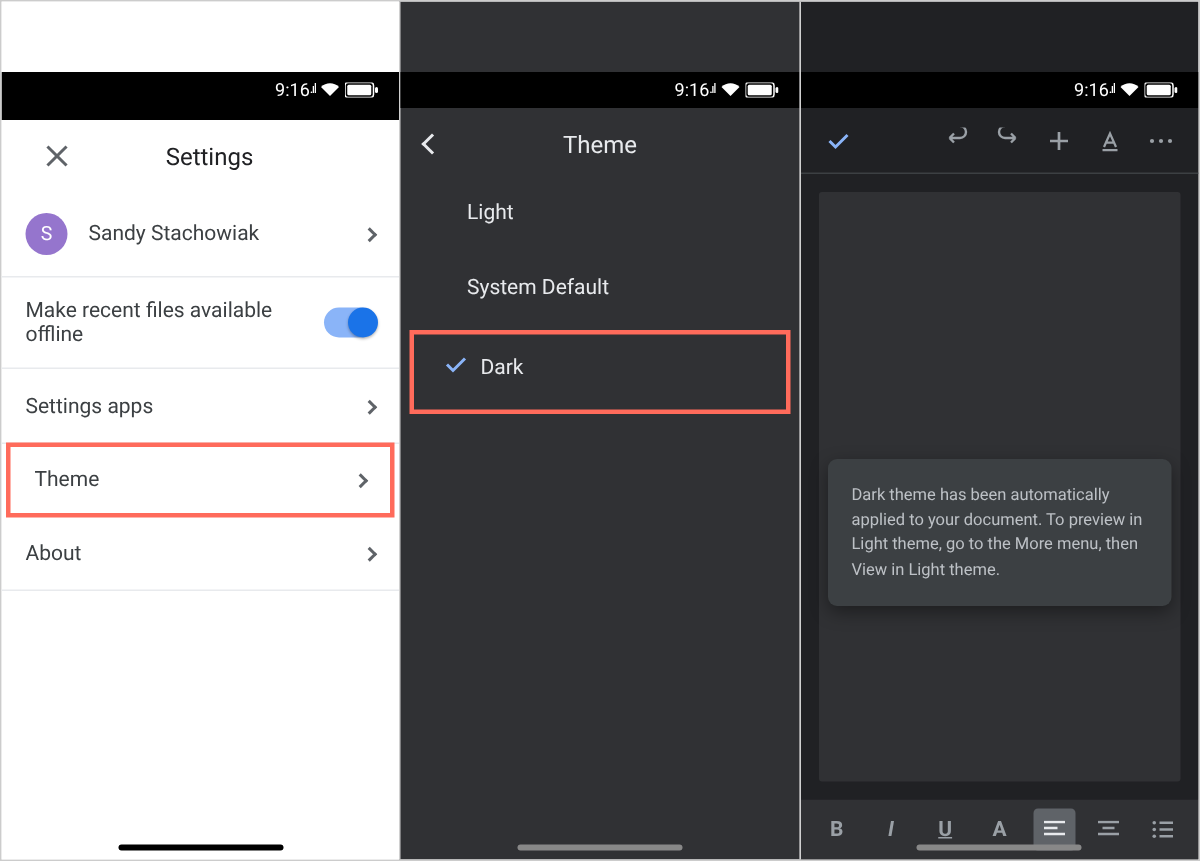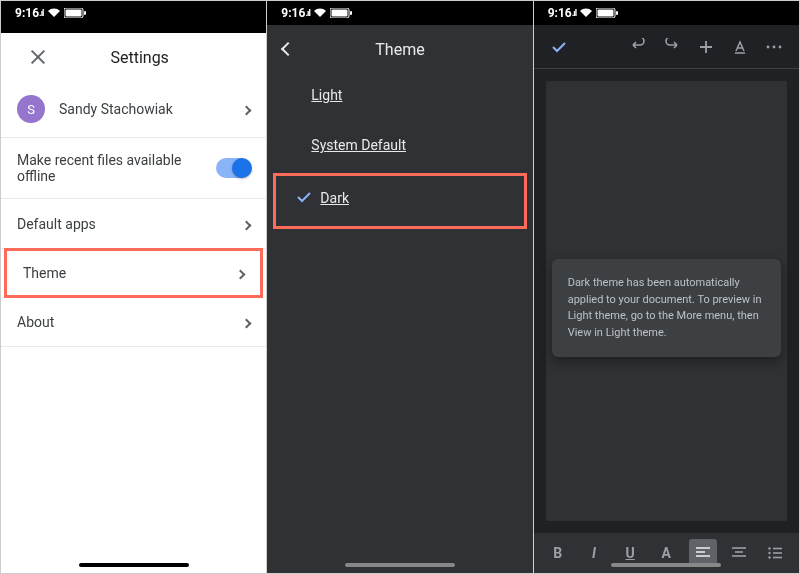--- a/index.html
+++ b/index.html
@@ -2,21 +2,21 @@
 <html><head>
 <meta charset="utf-8">
 <style>
   * { box-sizing: border-box; margin: 0; padding: 0; font-family: -apple-system, BlinkMacSystemFont, "Segoe UI", Roboto, sans-serif; }
   body { background: #e5e5e5; display: flex; justify-content: center; align-items: center; min-height: 574px; }
   .frame { width: 800px; height: 574px; background: #fff; border: 1px solid #ccc; display: flex; overflow: hidden; }
   .phone { flex: 1; height: 100%; position: relative; display: flex; flex-direction: column; }
   .phone + .phone { border-left: 1px solid #d0d0d0; }
 
   
-  .statusbar { height: 24px; display: flex; justify-content: flex-start; align-items: center; padding: 0 14px; font-size: 12px; font-weight: 700; }
+  .statusbar { height: 24px; display: flex; justify-content: flex-end; align-items: center; padding: 0 14px; font-size: 12px; font-weight: 400; margin-top: 47px; }
   .light .statusbar { background: #000; color: #fff; }
   .dark .statusbar, .darker .statusbar { background: #000; color: #fff; }
   .sb-right { display: flex; align-items: center; gap: 3px; }
   .sb-sig { font-size: 9px; letter-spacing: -1px; }
   .sb-wifi, .sb-batt { display: inline-block; }
   .sb-batt svg, .sb-wifi svg { display: block; }
 
   
   .light { background: #fff; color: #202124; }
   .notch1 { height: 8px; background: #000; }
@@ -32,21 +32,21 @@
   .toggle { width: 36px; height: 20px; border-radius: 10px; background: #8ab4f8; position: relative; margin-left: auto; }
   .toggle::after { content: ""; position: absolute; width: 20px; height: 20px; border-radius: 50%; background: #1a73e8; right: -2px; top: 0; box-shadow: 0 1px 2px rgba(0,0,0,.3); }
   .highlight { border: 3px solid #ff6b5b; margin: -1px 3px; }
   .homebar { position: absolute; bottom: 6px; left: 50%; transform: translateX(-50%); width: 110px; height: 4px; background: #000; border-radius: 2px; }
 
   
   .dark { background: #303134; color: #e8eaed; }
   .header2 { height: 48px; display: flex; align-items: center; padding: 0 16px; position: relative; }
   .header2 .title { position: absolute; left: 0; right: 0; text-align: center; font-size: 16px; color: #e8eaed; }
   .back { width: 10px; height: 10px; border-left: 2px solid #e8eaed; border-bottom: 2px solid #e8eaed; transform: rotate(45deg); }
-  .drow { display: flex; align-items: center; padding: 14px 16px 20px 44px; font-size: 14px; min-height: 50px; position: relative; text-decoration: underline; }
+  .drow { display: flex; align-items: center; padding: 14px 16px 20px 44px; font-size: 14px; min-height: 50px; position: relative; }
   .check { position: absolute; left: 20px; color: #8ab4f8; }
   .highlight2 { border: 3px solid #ff6b5b; margin: 0 6px; }
   .homebar2 { position: absolute; bottom: 6px; left: 50%; transform: translateX(-50%); width: 110px; height: 4px; background: #888; border-radius: 2px; }
 
   
   .darker { background: #202124; color: #e8eaed; }
   .toolbar3 { height: 44px; display: flex; align-items: center; padding: 0 10px; gap: 4px; border-bottom: 1px solid #3c4043; background: #202124; }
   .tbtn { width: 30px; height: 30px; display: flex; align-items: center; justify-content: center; color: #9aa0a6; }
   .tbtn svg { display: block; }
   .tb-spacer { flex: 1; }
@@ -93,21 +93,21 @@
     <div class="row">
       <div class="avatar">S</div>
       <span>Sandy Stachowiak</span>
       <span class="chev"><span class="chevron-right"></span></span>
     </div>
     <div class="row">
       <span>Make recent files available offline</span>
       <div class="toggle"></div>
     </div>
     <div class="row">
-      <span>Default apps</span>
+      <span>Settings apps</span>
       <span class="chev"><span class="chevron-right"></span></span>
     </div>
     <div class="row highlight">
       <span>Theme</span>
       <span class="chev"><span class="chevron-right"></span></span>
     </div>
     <div class="row">
       <span>About</span>
       <span class="chev"><span class="chevron-right"></span></span>
     </div>

